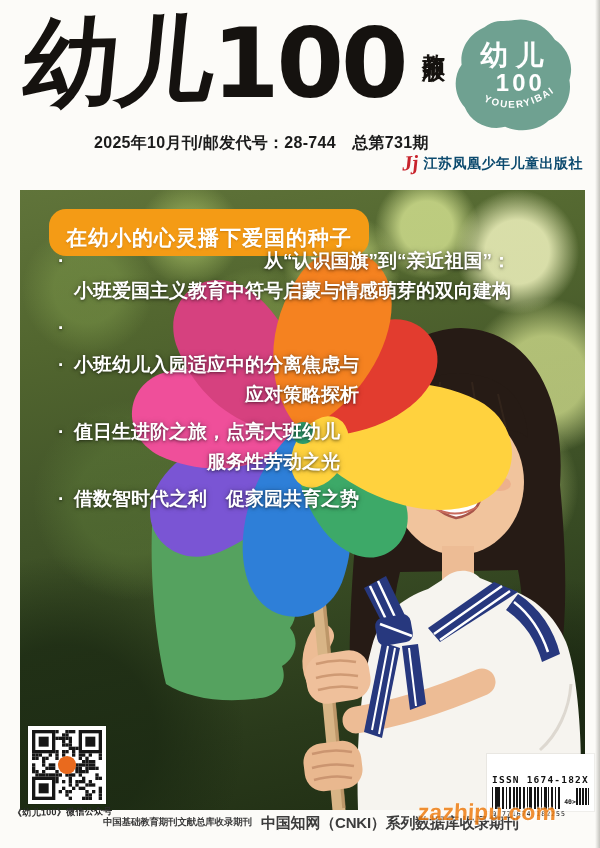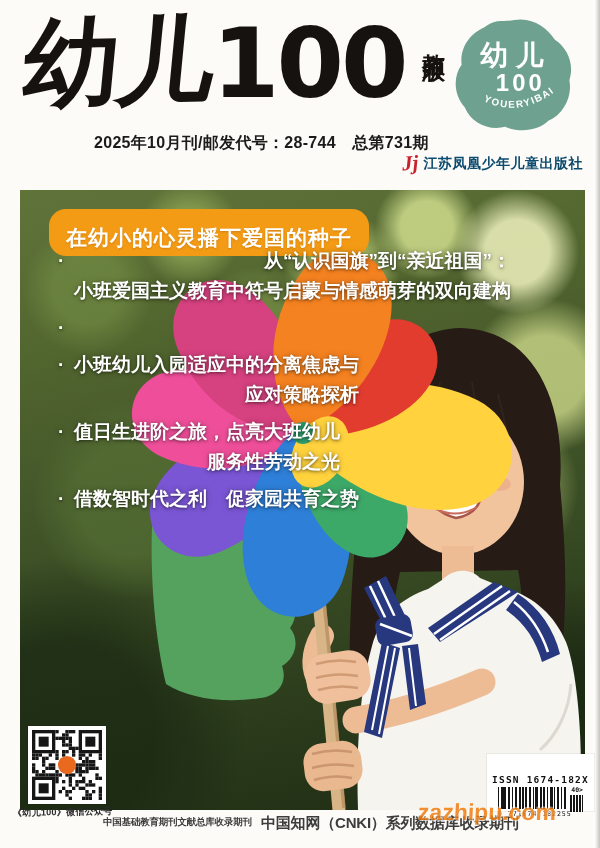--- a/index.html
+++ b/index.html
@@ -72,21 +72,21 @@
                box-shadow:0 0 0 1px rgba(0,0,0,.05);display:flex;flex-direction:column;align-items:center;padding-top:20px;box-sizing:border-box;}
   .issn{font-size:9.5px;font-weight:700;letter-spacing:1.2px;color:#111;
         font-family:"DejaVu Sans Mono","Liberation Mono",monospace;}
   .bc-row{display:flex;align-items:flex-start;gap:4px;margin-top:2px;}
   .bc-main{width:68px;}
   .bars-main{height:22px;background:
       repeating-linear-gradient(90deg,#151515 0 1.5px,rgba(0,0,0,0) 1.5px 3.5px),
       repeating-linear-gradient(90deg,rgba(0,0,0,0) 0 5px,#151515 5px 7px,rgba(0,0,0,0) 7px 11px,#151515 11px 12px,rgba(0,0,0,0) 12px 16px);}
   .bc-digits{font-size:6.5px;letter-spacing:1px;color:#111;text-align:center;margin-top:1px;
              font-family:"DejaVu Sans Mono","Liberation Mono",monospace;white-space:nowrap;}
-  .bc-addon{display:flex;flex-direction:column;align-items:flex-end;text-align:center;}
+  .bc-addon{display:flex;flex-direction:row;align-items:flex-end;text-align:center;}
   .bc-addon-num{font-size:6.5px;font-weight:700;color:#111;line-height:1;
                 font-family:"DejaVu Sans Mono","Liberation Mono",monospace;}
   .bars-addon{width:13px;height:17px;margin-top:1px;background:
       repeating-linear-gradient(90deg,#151515 0 1.5px,rgba(0,0,0,0) 1.5px 3px);}
 
   
   .watermark{position:absolute;left:418px;top:799px;z-index:8;font-size:23px;font-weight:800;
              color:#ee7d12;opacity:.85;letter-spacing:0;transform:skewX(-3deg);
              text-shadow:1px 1px 0 rgba(255,255,255,.75),-1px -1px 0 rgba(255,245,230,.6);}
 </style>

